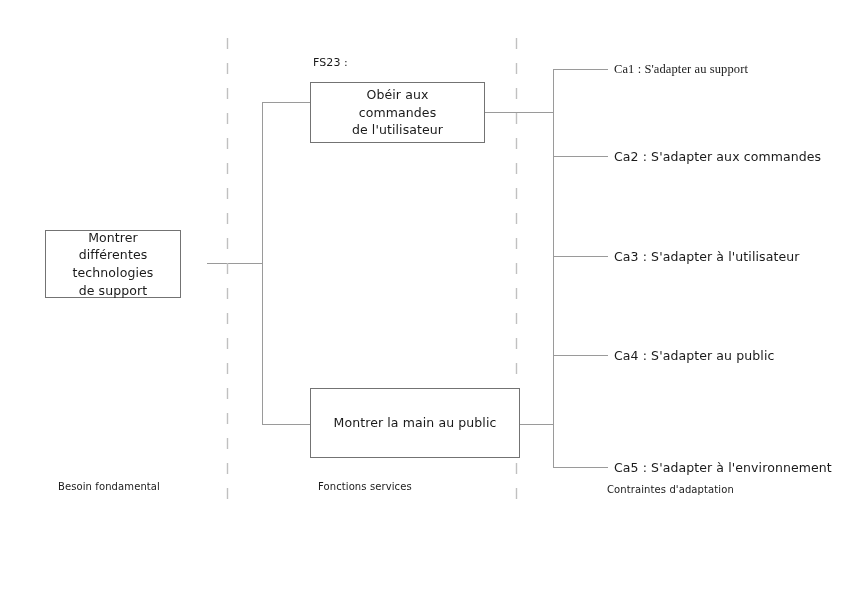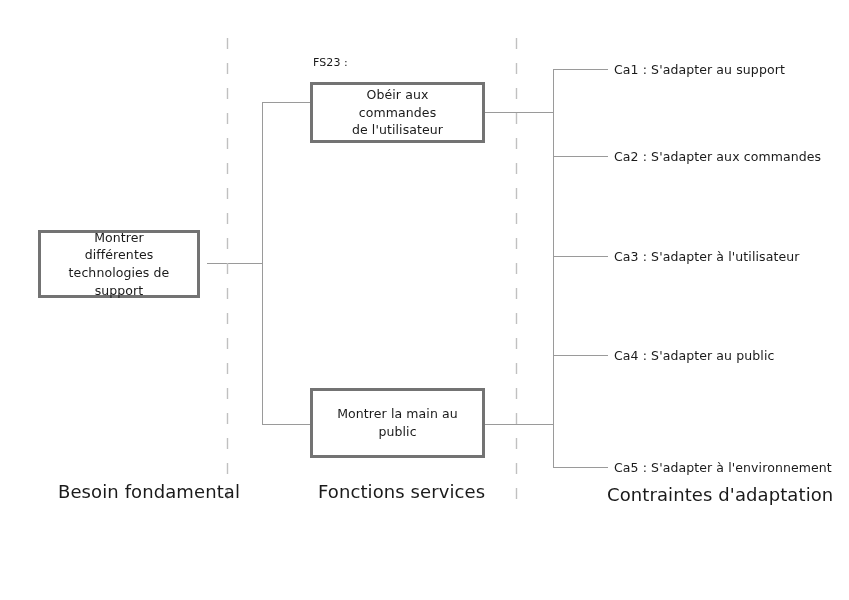--- a/index.html
+++ b/index.html
@@ -21,21 +21,21 @@
     position: absolute;
     left: 0;
     top: 0;
     width: 849px;
     height: 600px;
     pointer-events: none;
   }
   .node-box {
     position: absolute;
     box-sizing: border-box;
-    border: 3px solid #737373;
+    border: 1px solid #737373;
     background: #ffffff;
     display: flex;
     align-items: center;
     justify-content: center;
     text-align: center;
     color: #1a1a1a;
     font-size: 12.5px;
     line-height: 1.42;
     letter-spacing: 0.1px;
   }
@@ -52,21 +52,21 @@
   }
   .leaf-label {
     position: absolute;
     font-size: 12.5px;
     color: #1a1a1a;
     white-space: nowrap;
     letter-spacing: 0.1px;
   }
   .column-label {
     position: absolute;
-    font-size: 18px;
+    font-size: 10px;
     color: #1a1a1a;
     white-space: nowrap;
     letter-spacing: 0.1px;
   }
 </style>
 </head>
 <body>
 
 <div id="canvas">
 
@@ -93,43 +93,43 @@
       <line x1="553" y1="355.5" x2="608" y2="355.5"></line>
       <line x1="553" y1="467.5" x2="608" y2="467.5"></line>
     </g>
     <g stroke="#c0c0c0" stroke-width="1.4" fill="none" stroke-dasharray="11 14">
 
       <line x1="227.5" y1="38" x2="227.5" y2="503"></line>
       <line x1="516.5" y1="38" x2="516.5" y2="503"></line>
     </g>
   </svg>
 
-  <div class="node-box" style="left:38px; top:230px; width:162px; height:68px;">
+  <div class="node-box" style="left:45px; top:230px; width:136px; height:68px;">
     <span>
       <span>Montrer différentes</span>
       <span>technologies de support</span>
     </span>
   </div>
 
   <div class="tag-label" style="left:313px; top:56px;">FS23 :</div>
   <div class="node-box" style="left:310px; top:82px; width:175px; height:61px;">
     <span>
       <span>Obéir aux commandes</span>
       <span>de l'utilisateur</span>
     </span>
   </div>
 
   <div class="tag-label" style="left:313px; top:362px;margin-top:33px;">FS34 :</div>
-  <div class="node-box" style="left:310px; top:388px; width:175px; height:70px;">
+  <div class="node-box" style="left:310px; top:388px; width:210px; height:70px;">
     <span>
       <span>Montrer la main au public</span>
     </span>
   </div>
 
-  <div class="leaf-label" style="left:614px; top:62px;">Ca1 : S'adapter au support</div>
+  <div class="leaf-label" style="left:614px; top:62px;font-family:Liberation Serif, serif;">Ca1 : S'adapter au support</div>
   <div class="leaf-label" style="left:614px; top:149px;">Ca2 : S'adapter aux commandes</div>
   <div class="leaf-label" style="left:614px; top:249px;text-align:center;">Ca3 : S'adapter à l'utilisateur</div>
   <div class="leaf-label" style="left:614px; top:348px;">Ca4 : S'adapter au public</div>
   <div class="leaf-label" style="left:614px; top:460px;">Ca5 : S'adapter à l'environnement</div>
 
   <div class="column-label" style="left:58px; top:481px;">Besoin fondamental</div>
   <div class="column-label" style="left:318px; top:481px;">Fonctions services</div>
   <div class="column-label" style="left:607px; top:484px;">Contraintes d'adaptation</div>
 
 </div>

